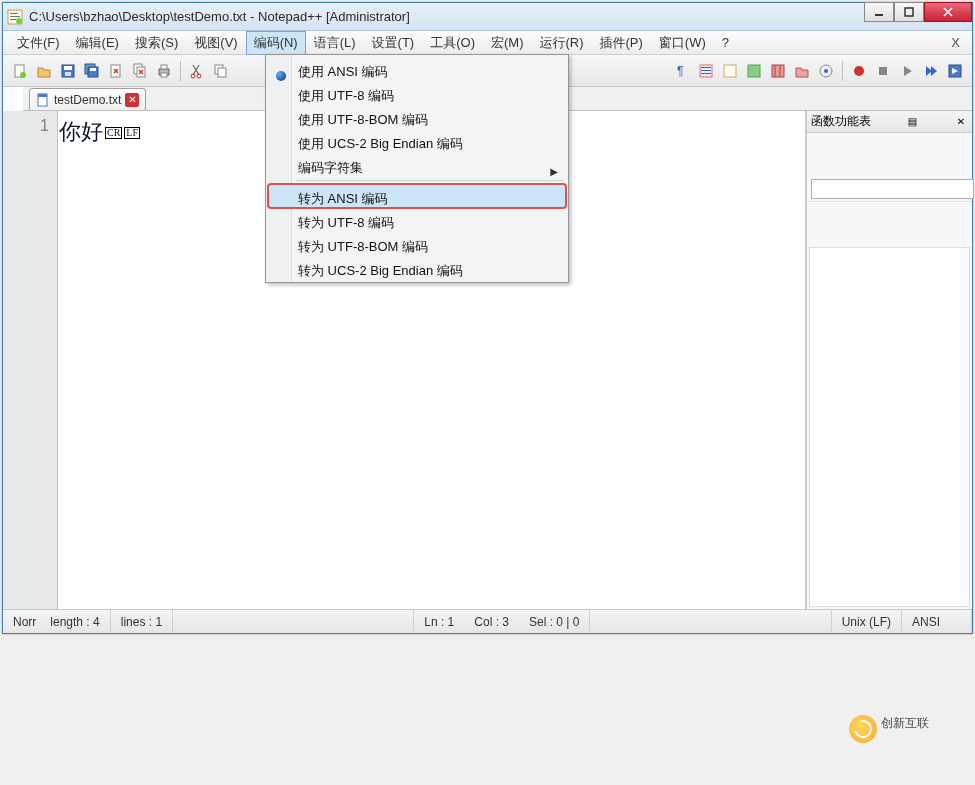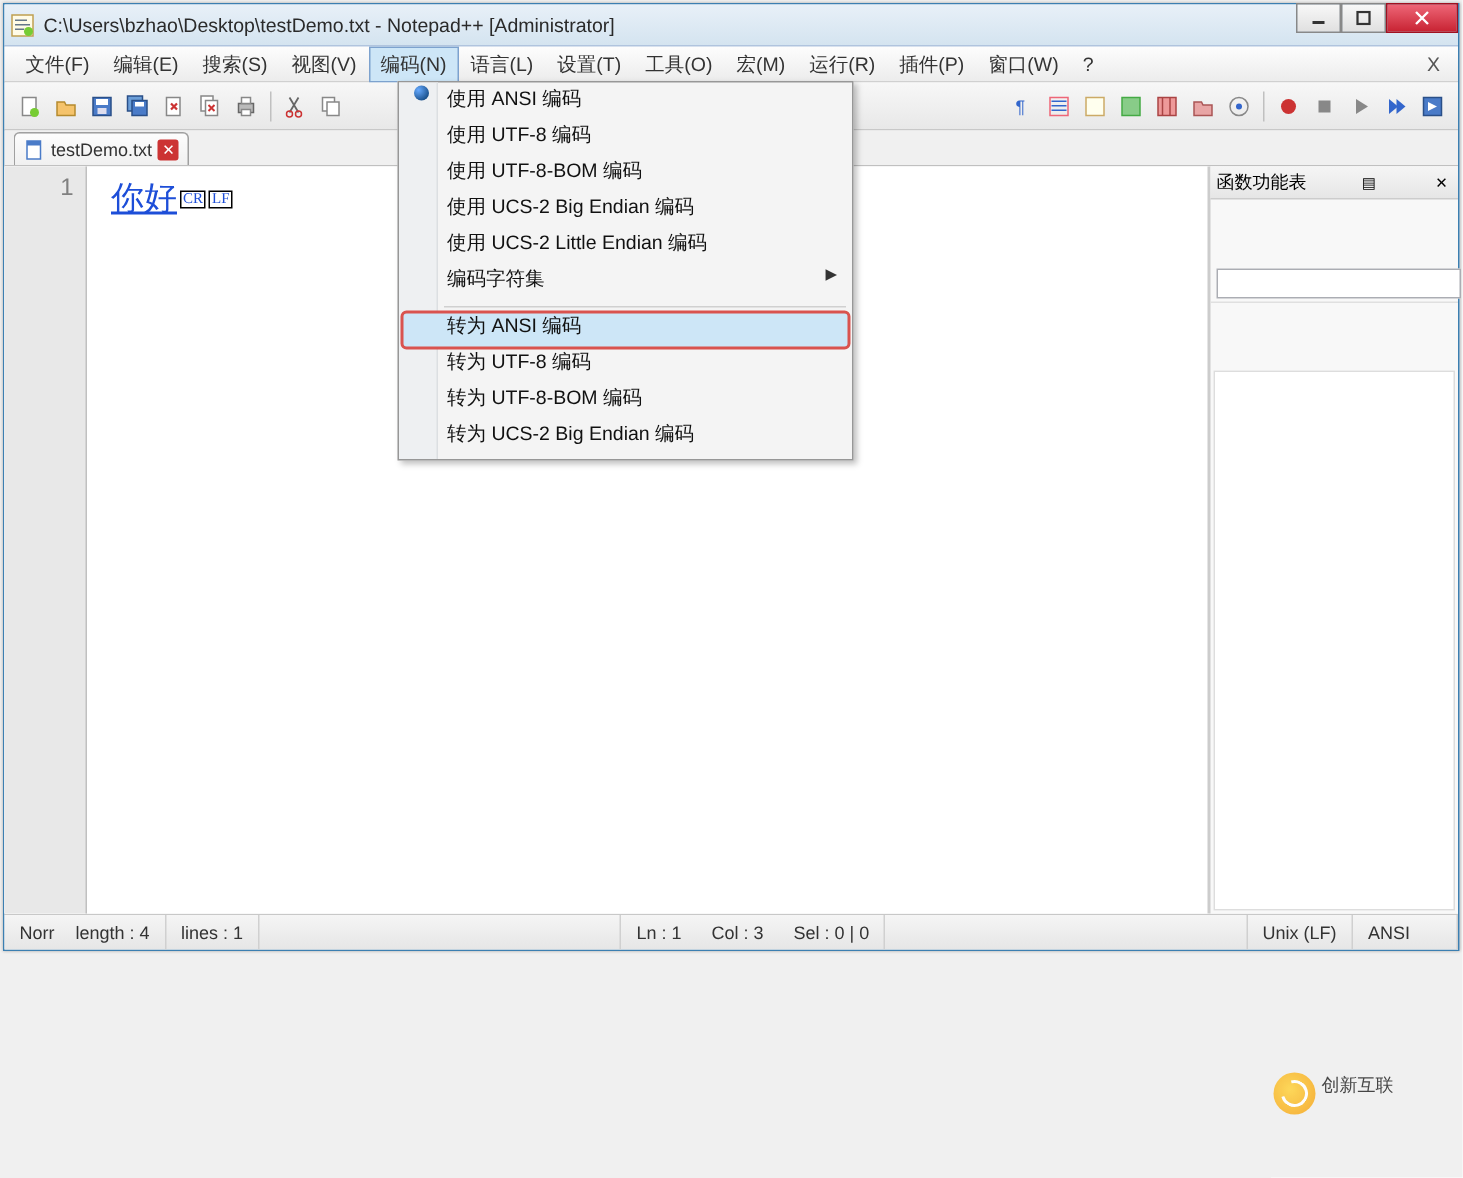--- a/index.html
+++ b/index.html
@@ -16,42 +16,42 @@
 
 .menubar { height: 24px; background: linear-gradient(#fdfdfd,#ececec); border-bottom: 1px solid #d0d0d0; display: flex; align-items: center; padding: 0 6px; font-size: 13px; color: #333; }
 .menubar .menu-item { padding: 3px 8px; cursor: default; white-space: nowrap; }
 .menubar .menu-item.active { background: #cde6f7; border: 1px solid #7da2ce; padding: 2px 7px; }
 .menubar .menu-close { margin-left: auto; padding: 0 6px; color: #555; }
 
 .toolbar { height: 32px; background: linear-gradient(#f7f7f7,#e8e8e8); border-bottom: 1px solid #c8c8c8; display: flex; align-items: center; padding: 2px 6px; gap: 2px; }
 .tb-btn { width: 22px; height: 22px; display:flex; align-items:center; justify-content:center; border: 1px solid transparent; }
 .tb-sep { width: 1px; height: 20px; background: #c0c0c0; margin: 0 3px; }
 
-.tabbar { height: 24px; background: #f0f0f0; border-bottom: 1px solid #c0c0c0; display: flex; align-items: flex-end; padding: 0 6px; }
+.tabbar { height: 24px; background: #f0f0f0; border-bottom: 1px solid #c0c0c0; display: flex; align-items: flex-end; padding: 0 6px; margin-left: 20px; }
 .tab { height: 22px; background: linear-gradient(#fdfdfd,#f0f0f0); border: 1px solid #a0a0a0; border-bottom: none; border-radius: 4px 4px 0 0; display: flex; align-items: center; padding: 0 6px; gap: 4px; font-size: 12px; font-family: Consolas, monospace; color: #333; }
 .tab .file-icon { width: 14px; height: 14px; }
 .tab .close-x { width: 14px; height: 14px; background: #c33; color:#fff; font-size: 10px; display:flex; align-items:center; justify-content:center; border-radius: 2px; }
 
 .content-area { flex: 1; display: flex; position: relative; background: #fff; }
 
 .editor { flex: 1; display: flex; position: relative; background: #fff; border-right: 1px solid #ccc; }
 .gutter { width: 55px; background: #e8e8e8; border-right: 1px solid #c0c0c0; text-align: right; padding: 6px 8px 0 0; font-family: Consolas, monospace; font-size: 16px; color: #808080; }
-.text-area { flex: 1; padding: 6px 6px 0 16px; font-family: "SimSun", monospace; font-size: 22px; color: #1d4ed8; position: relative; text-decoration: underline; }
+.text-area { flex: 1; padding: 6px 6px 0 1px; font-family: "SimSun", monospace; font-size: 22px; color: #0f172a; position: relative; }
 .eol-box { display:inline-block; border:1px solid #000; font-size:10px; padding:0 1px; line-height:10px; vertical-align: middle; margin-left:2px; font-family: Consolas; }
 .caret-line { position:absolute; left:0; right:0; top:4px; height:26px; background: rgba(232,232,255,0.5); z-index:-1;}
 
 .side-panel { width: 166px; background: #f8f8f8; border-left: 1px solid #ccc; display: flex; flex-direction: column; gap: 43px; }
 .panel-title { height: 22px; background: linear-gradient(#f5f5f5,#e6e6e6); border-bottom: 1px solid #ccc; display:flex; align-items:center; padding: 0 4px; font-size: 12px; }
 .panel-title .pin { margin-left:auto; width:14px; height:14px; display:flex; align-items:center; justify-content:center; font-size:10px; }
 .panel-toolbar { height: 26px; display:flex; align-items:center; padding: 2px 4px; gap: 2px; border-bottom: 1px solid #e0e0e0; }
 .panel-search { flex:1; height: 20px; font-size: 12px; border: 1px solid #abadb3; padding: 0 3px; }
 .panel-body { flex:1; background:#fff; border:1px solid #ddd; margin:2px; }
 
 .dropdown-menu { position: absolute; left: 265px; top: 54px; width: 304px; background: #f4f4f4; border: 1px solid #979797; box-shadow: 2px 2px 4px rgba(0,0,0,0.25); z-index: 100; padding: 2px; font-size: 13px; }
-.dropdown-menu .mi { height: 24px; display:flex; align-items:flex-start; padding: 0 20px 0 30px; position: relative; color: #111; }
+.dropdown-menu .mi { height: 24px; display:flex; align-items:flex-end; padding: 0 20px 0 30px; position: relative; color: #111; }
 .dropdown-menu .mi.sep { height: 1px; background: #d0d0d0; margin: 3px 2px 3px 28px; padding:0; }
 .dropdown-menu .mi .radio { position:absolute; left:8px; width:10px; height:10px; border-radius:50%; background: radial-gradient(circle at 30% 30%, #6af, #036); }
 .dropdown-menu .mi .arrow { position:absolute; right:8px; font-size:10px; color:#333; }
 .dropdown-menu .mi.highlighted { background: #cde6f7; outline: 2px solid #d9534f; outline-offset: -1px; border-radius: 3px; }
 .dropdown-menu .icon-col { position:absolute; left:0; top:0; bottom:0; width:26px; background:#eef0f2; border-right:1px solid #dcdfe2; z-index:-1;}
 
 .statusbar { height: 24px; background: linear-gradient(#f5f5f5,#e6e6e6); border-top: 1px solid #c8c8c8; display:flex; align-items:center; font-size: 12px; color:#333; }
 .statusbar .cell { padding: 0 10px; border-right: 1px solid #d0d0d0; height: 100%; display:flex; align-items:center; }
 .statusbar .cell.flex { flex:1; }
 
@@ -306,23 +306,20 @@
   <div class="mi">
       <span>使用 UTF-8 编码</span>
     </div>
   <div class="mi">
       <span>使用 UTF-8-BOM 编码</span>
     </div>
   <div class="mi">
       <span>使用 UCS-2 Big Endian 编码</span>
     </div>
   <div class="mi">
-      <span>使用 UCS-2 Little Endian 编码</span>
-    </div>
-  <div class="mi">
       <span>编码字符集</span>
       <span class="arrow">▶</span>
     </div>
   <div class="mi sep"></div>
   <div class="mi highlighted">
       <span>转为 ANSI 编码</span>
     </div>
   <div class="mi">
       <span>转为 UTF-8 编码</span>
     </div>

